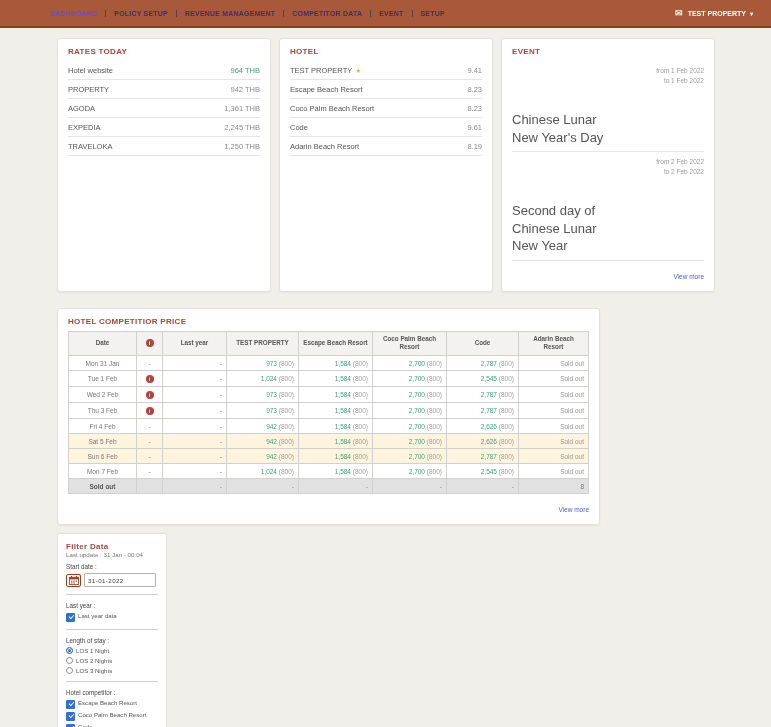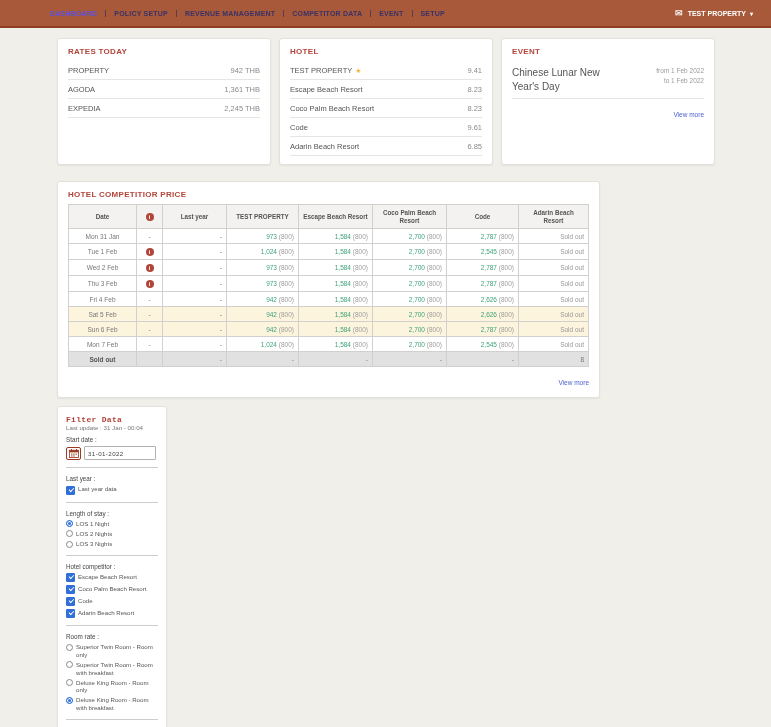--- a/index.html
+++ b/index.html
@@ -37,21 +37,21 @@
   .cards-row .card{flex:1;}
   .listrow{
     display:flex;justify-content:space-between;align-items:center;
     padding:4.5px 0;border-bottom:1px solid #e7e5e1;font-size:7.5px;color:#555;
   }
   .listrow .v{color:#8a8a8a;}
   .listrow .v.green{color:#3fa37a;}
   .star{color:#f0b93b;font-size:7px;margin-left:3px;}
   
   .eventrow{display:flex;justify-content:space-between;padding:5px 0;border-bottom:1px solid #e7e5e1;}
-  .eventrow .ename{font-size:10px;color:#555;width:55%;line-height:1.35;}
+  .eventrow .ename{font-size:13px;color:#555;width:55%;line-height:1.35;margin-top:45px;}
   .eventrow .edates{text-align:right;font-size:6.5px;color:#9a9a9a;line-height:1.5;}
   .viewmore{text-align:right;margin-top:4px;}
   .viewmore a{color:#4a5ed0;font-size:6.5px;text-decoration:none;cursor:pointer;}
   
   .main-row{display:flex;gap:8px;margin-top:16px;align-items:flex-start;flex-direction:column;}
   .table-card{flex:1;}
   
   table{width:100%;border-collapse:collapse;font-size:6.5px;color:#666;margin-top:2px;}
   th,td{border:1px solid #d2d0cc;padding:3.5px 4px;box-sizing:border-box;}
   th{background:#f3f2f0;color:#555;font-weight:bold;text-align:center;font-size:6.3px;line-height:1.3;}
@@ -64,21 +64,21 @@
   tfoot td{background:#e1e1e1;color:#555;}
   tfoot td.lbl{font-weight:bold;text-align:center;}
   tfoot td.num{color:#777;}
   .info-badge{
     display:inline-block;width:8px;height:8px;border-radius:50%;
     background:#b2453a;color:#fff;font-size:6px;line-height:8px;text-align:center;font-weight:bold;
     font-style:normal;
   }
   
   .filter-card{width:110px;flex:none;font-size:6.5px;color:#555;padding:8px 8px 10px 8px;}
-  .filter-card h3{margin-bottom:0;font-family:Liberation Mono, monospace;}
+  .filter-card h3{margin-bottom:0;}
   .fline{font-size:6.2px;color:#777;margin-bottom:5px;}
   .flabel{font-size:6.3px;color:#444;margin:2px 0 3px 0;}
   .divider{border-top:1px solid #cfcdc9;margin:7px 0;}
   .daterow{display:flex;align-items:center;gap:3px;}
   .calbtn{width:15px;height:13px;border:1px solid #9c3a20;border-radius:2px;background:#fff;
     display:flex;align-items:center;justify-content:center;cursor:pointer;padding:0;}
   .dateinput{width:64px;height:12px;border:1px solid #b5b3af;border-radius:1px;
     font-size:6.2px;letter-spacing:.4px;color:#444;padding:0 3px;font-family:"Liberation Sans",sans-serif;}
   .opt{display:flex;align-items:flex-start;margin:2.5px 0;line-height:1.25;font-size:6.1px;color:#555;cursor:pointer;}
   .opt .txt{margin-left:3px;}
@@ -120,36 +120,44 @@
 </header>
 
 <main class="content">
 
   <div class="cards-row">
 
     <section class="card">
       <h3>RATES TODAY</h3>
       <div>
 
+          <div class="listrow">
+            <span class="l">Hotel website</span>
+            <span class="v green">964 THB</span>
+          </div>
 
           <div class="listrow">
             <span class="l">PROPERTY</span>
             <span class="v">942 THB</span>
           </div>
 
           <div class="listrow">
             <span class="l">AGODA</span>
             <span class="v">1,361 THB</span>
           </div>
 
           <div class="listrow">
             <span class="l">EXPEDIA</span>
             <span class="v">2,245 THB</span>
           </div>
 
+          <div class="listrow">
+            <span class="l">TRAVELOKA</span>
+            <span class="v">1,250 THB</span>
+          </div>
         </div>
     </section>
 
     <section class="card">
       <h3>HOTEL</h3>
       <div>
 
           <div class="listrow">
             <span class="l"><span>TEST PROPERTY</span><span class="star">★</span></span>
             <span class="v">9.41</span>
@@ -165,37 +173,44 @@
             <span class="v">8.23</span>
           </div>
 
           <div class="listrow">
             <span class="l"><span>Code</span><span class="star" style="visibility: hidden;">★</span></span>
             <span class="v">9.61</span>
           </div>
 
           <div class="listrow">
             <span class="l"><span>Adarin Beach Resort</span><span class="star" style="visibility: hidden;">★</span></span>
-            <span class="v">6.85</span>
+            <span class="v">8.19</span>
           </div>
         </div>
     </section>
 
     <section class="card">
       <h3>EVENT</h3>
       <div>
 
           <div class="eventrow">
             <span class="ename">Chinese Lunar New Year's Day</span>
             <span class="edates">
               <span>from 1 Feb 2022</span><br>
               <span>to 1 Feb 2022</span>
             </span>
           </div>
 
+          <div class="eventrow">
+            <span class="ename">Second day of Chinese Lunar New Year</span>
+            <span class="edates">
+              <span>from 2 Feb 2022</span><br>
+              <span>to 2 Feb 2022</span>
+            </span>
+          </div>
         </div>
       <div class="viewmore"><a>View more</a></div>
     </section>
   </div>
 
   <div class="main-row">
 
     <section class="card table-card">
       <h3>HOTEL COMPETITIOR PRICE</h3>
       <table>

